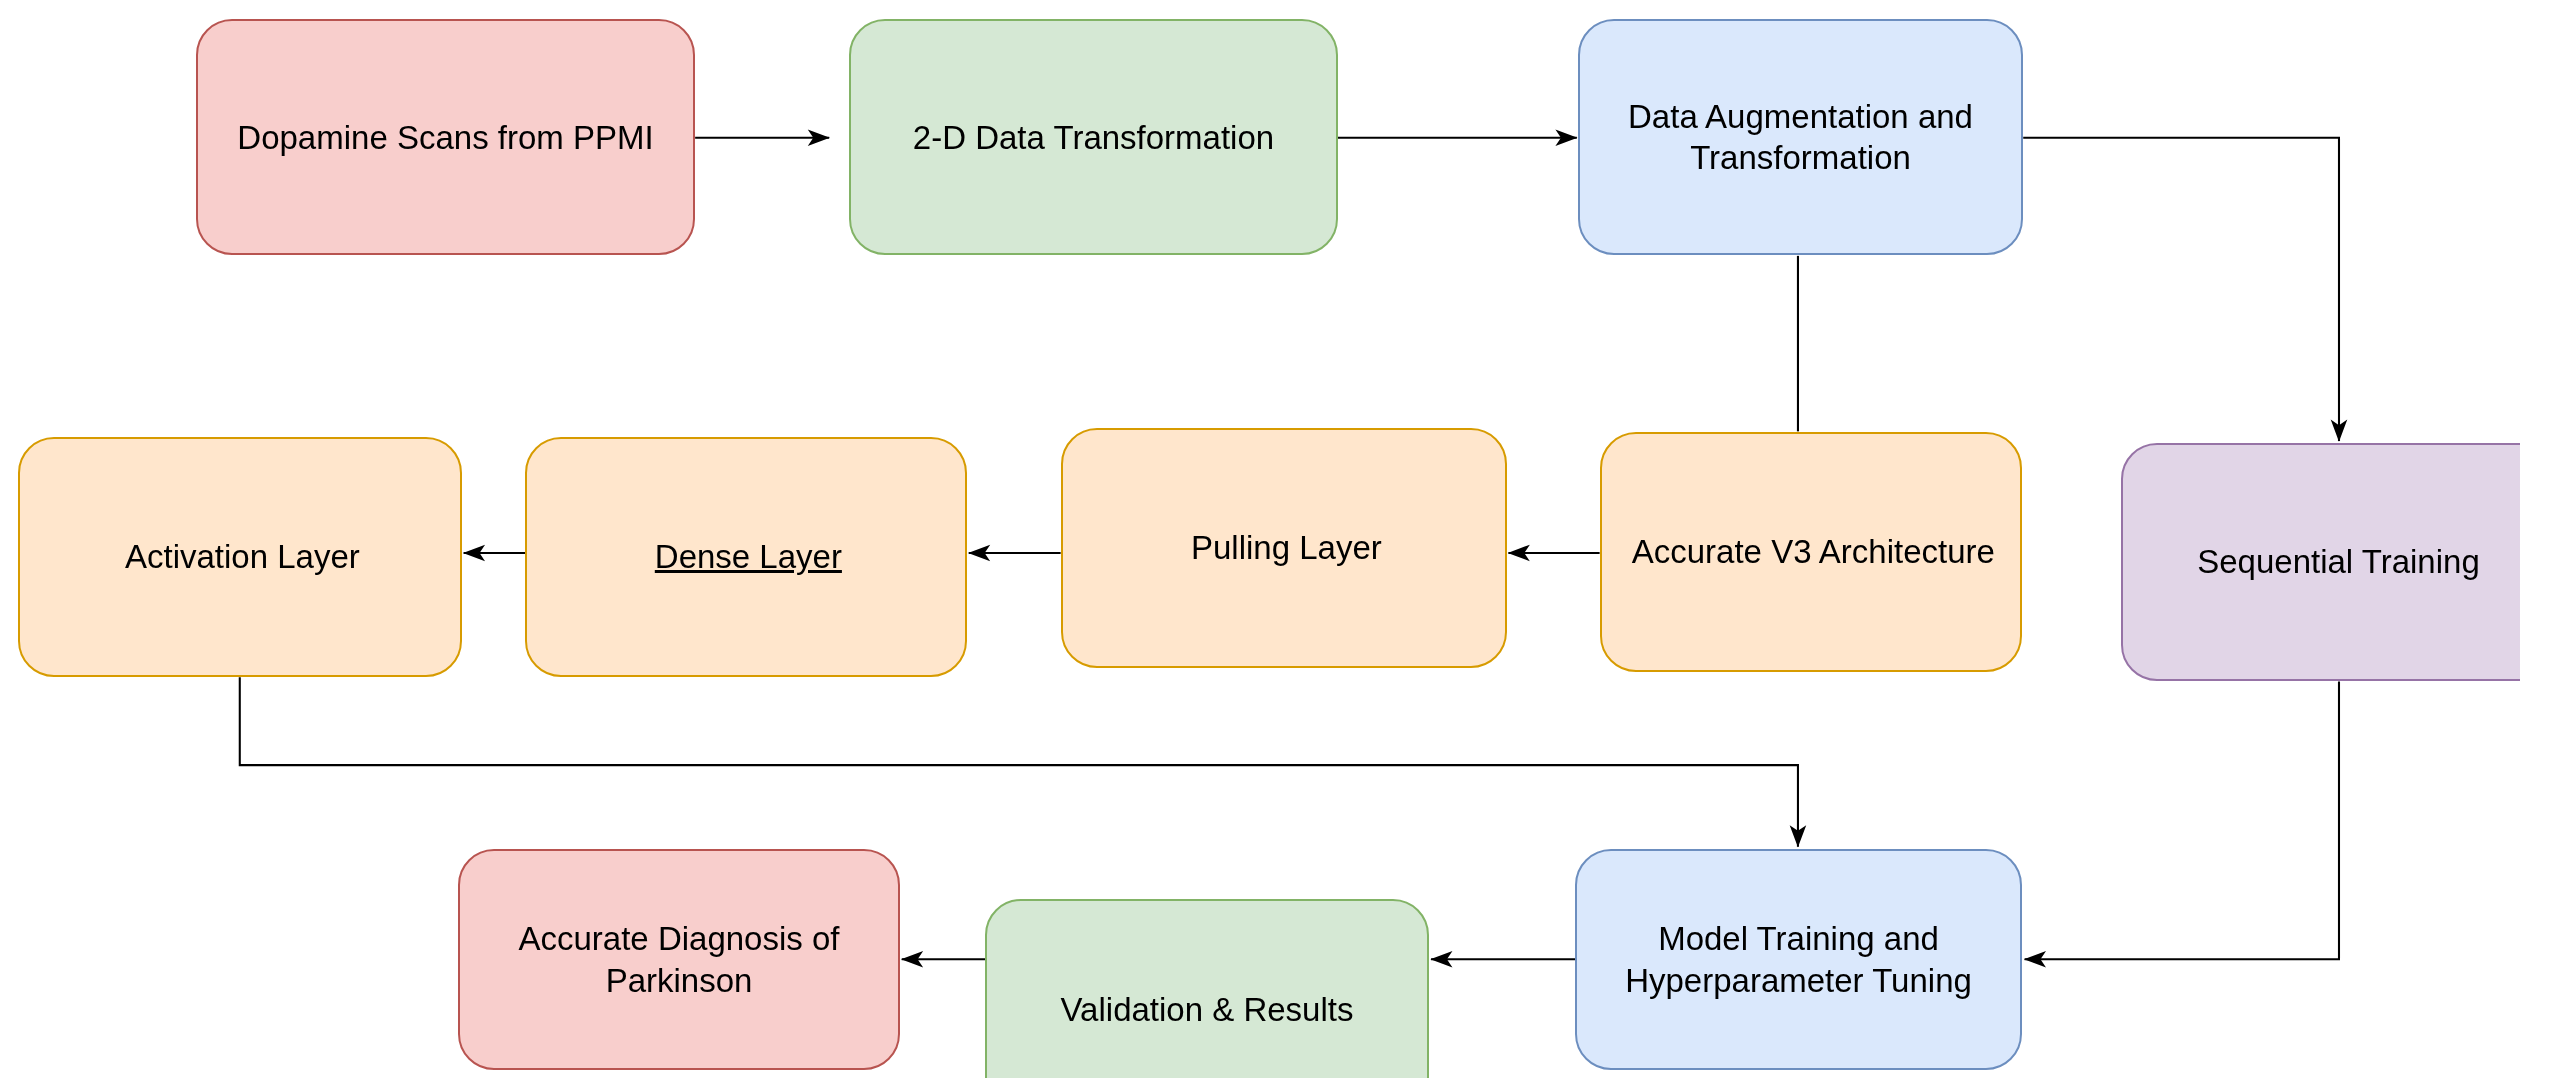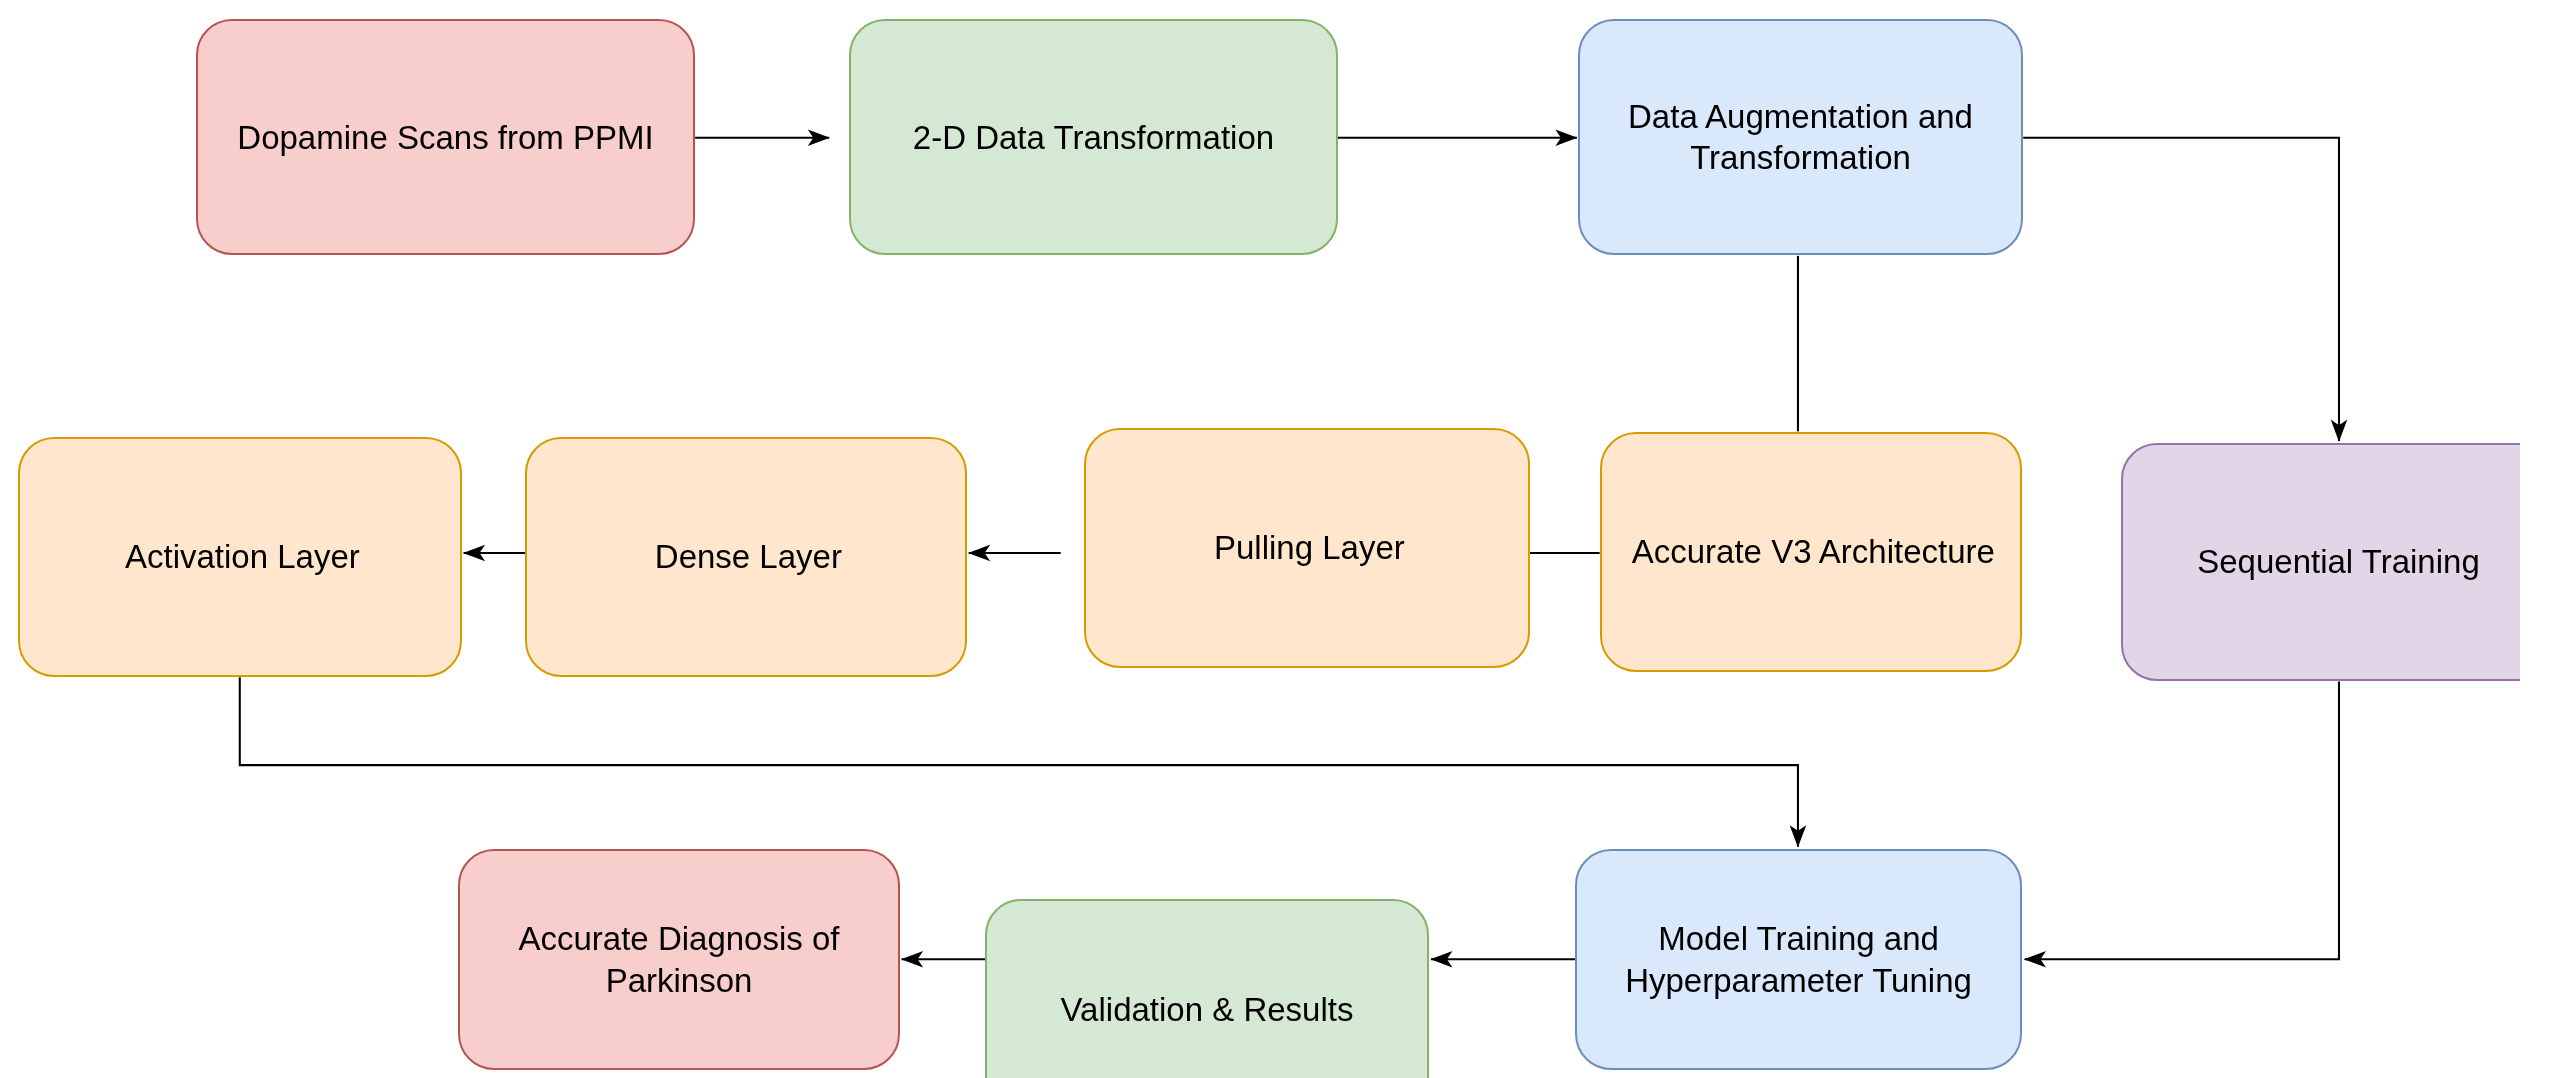--- a/index.html
+++ b/index.html
@@ -41,22 +41,22 @@
   .node.blue   { background: var(--blue-fill);   border-color: var(--blue-stroke); }
   .node.orange { background: var(--orange-fill); border-color: var(--orange-stroke); padding-left: 24px; }
   .node.purple { background: var(--purple-fill); border-color: var(--purple-stroke); }
 
   
   #n-dopamine   { left: 196px;  top: 19.3px;   width: 499px; height: 236px; }
   #n-2d         { left: 831px; top: 19.3px;   width: 489px; height: 236px; margin-left: 18px; }
   #n-augment    { left: 1578px; top: 19.3px;   width: 445px; height: 236px; }
   #n-sequential { left: 2121px; top: 443px;  width: 435px; height: 238px; }
   #n-activation { left: 18px;   top: 437px;  width: 444px; height: 240px; }
-  #n-dense      { left: 525px;  top: 437px;  width: 442px; height: 240px; }
-  #n-pulling    { left: 1061px; top: 428px;  width: 446px; height: 240px; margin-left: 23px; }
+  #n-dense      { left: 525px;  top: 437px;  width: 442px; height: 240px; text-decoration: underline; }
+  #n-pulling    { left: 1061px; top: 428px;  width: 446px; height: 240px; }
   #n-inception  { left: 1600px; top: 432px;  width: 422px; height: 240px; }
   #n-diagnosis  { left: 458px;  top: 849px; width: 442px; height: 221px; }
   #n-validation { left: 985px; top: 899px; width: 444px; height: 221px; }
   #n-training   { left: 1575px; top: 849px; width: 447px; height: 221px; }
 </style>
 </head>
 <body>
 
 <div id="canvas" style="background: rgb(255, 255, 255);">
 

